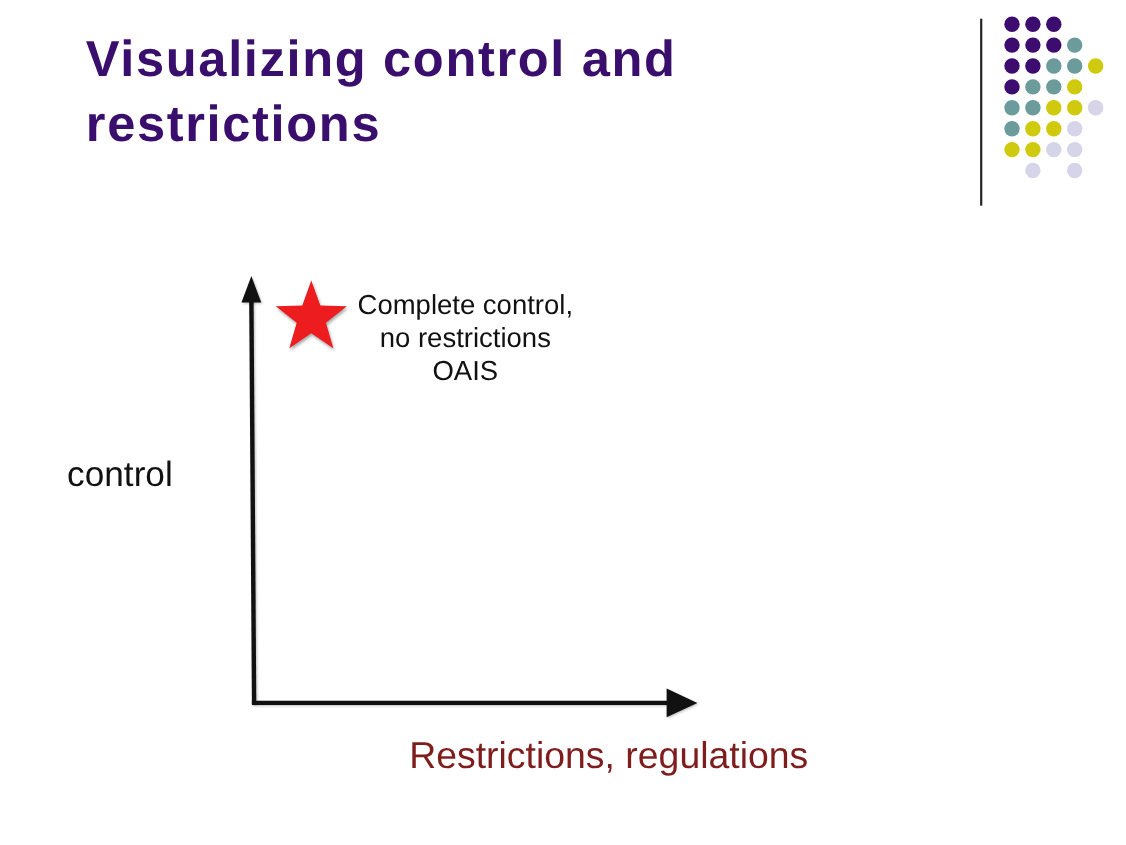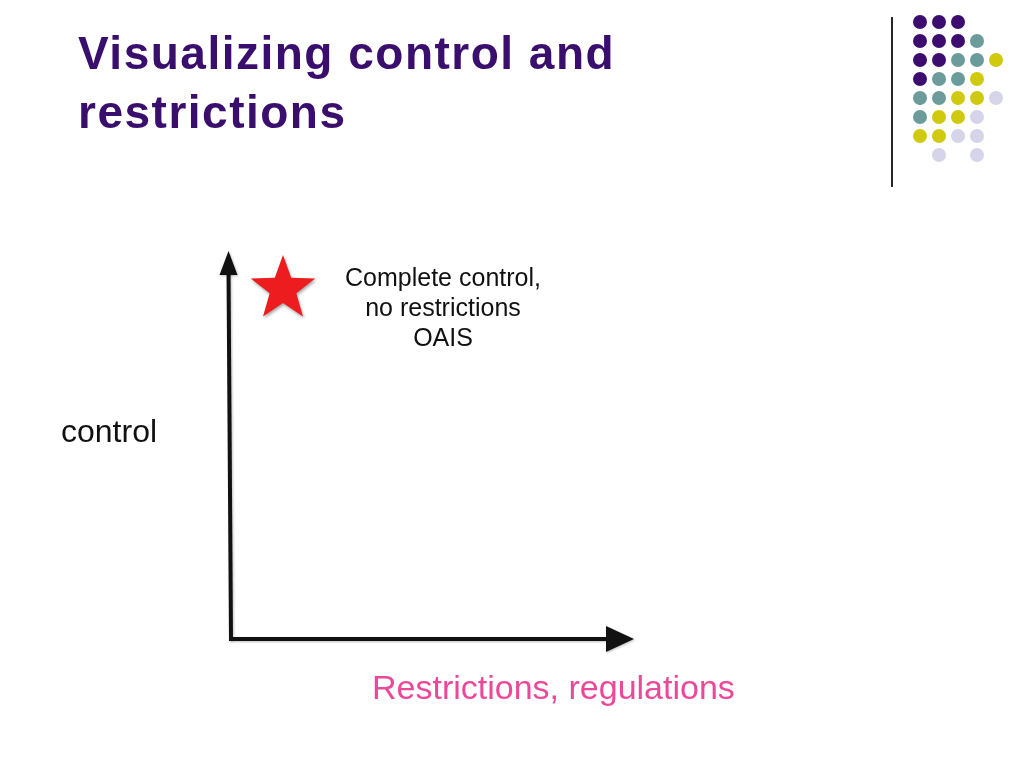--- a/index.html
+++ b/index.html
@@ -31,26 +31,26 @@
   .axes-svg .head{fill:#111111;
     filter:drop-shadow(1px 1.5px 1px rgba(0,0,0,0.25));}
   .axes-svg .star{filter:drop-shadow(1.5px 2.5px 1.5px rgba(0,0,0,0.35));}
 
   .y-label{
     position:absolute;left:61px;top:411px;
     font-size:32px;line-height:40px;color:#111111;
   }
   .x-label{
     position:absolute;left:372px;top:669px;
-    font-size:34px;line-height:36px;color:#ec4899;
+    font-size:34px;line-height:36px;color:#7f1d1d;
   }
   .annotation{
     position:absolute;left:317px;top:262px;width:212px;
     font-size:25px;line-height:30px;color:#111111;
-    text-align:center;white-space:pre-line;margin-left:20px;
+    text-align:center;white-space:pre-line;
   }
 </style>
 </head>
 <body>
 
 <div class="slide">
 
   <div class="slide-title" style="color: rgb(58, 14, 109);">Visualizing control and restrictions</div>
 
   <div class="deco-rule"></div>

